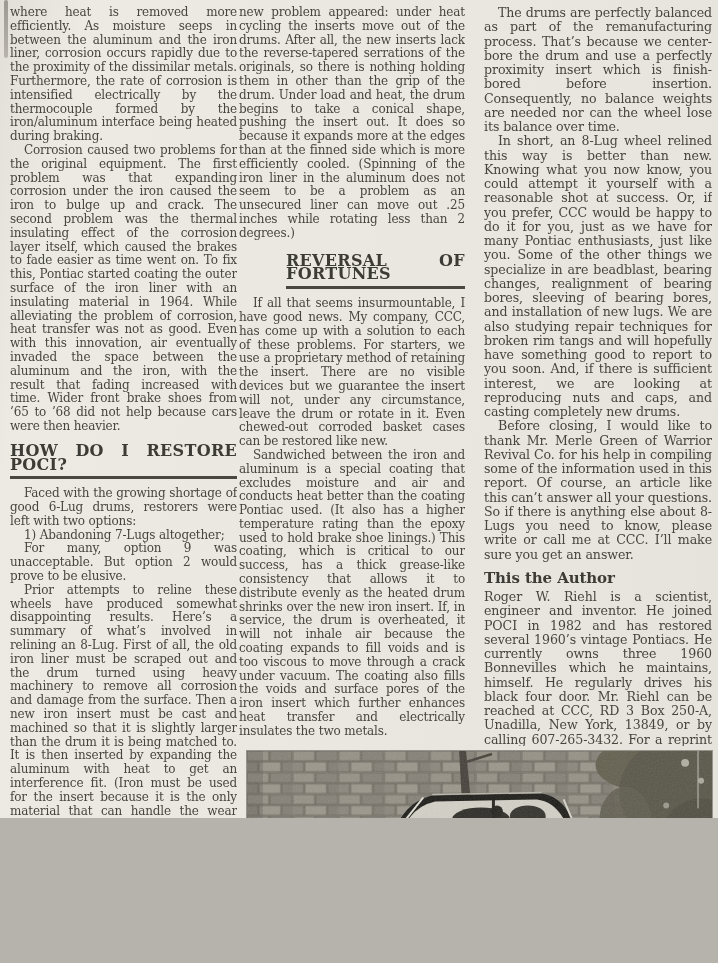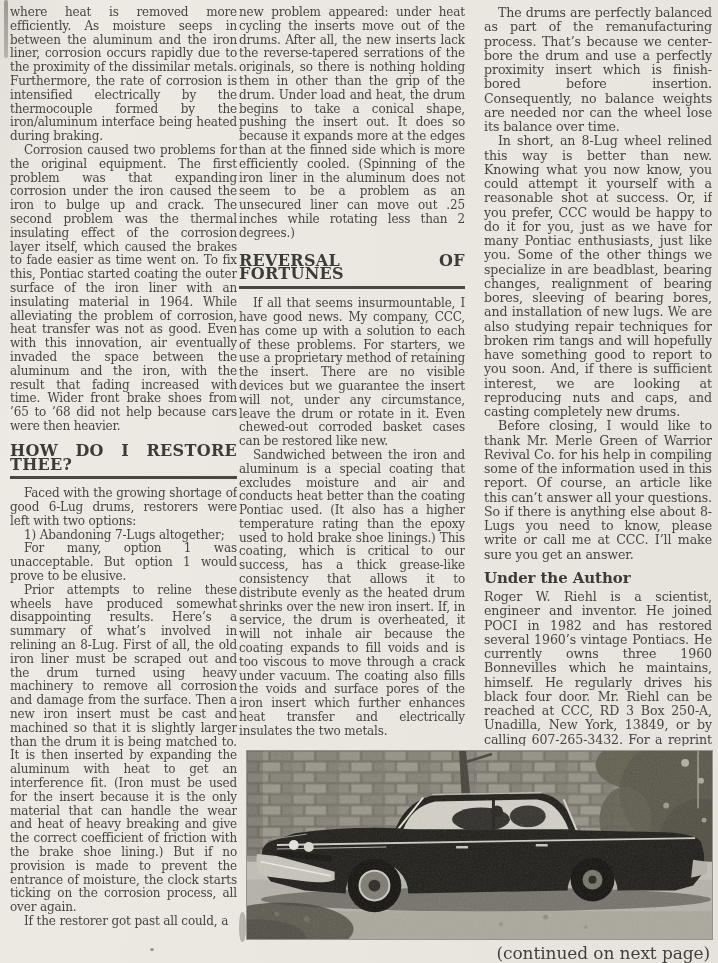--- a/index.html
+++ b/index.html
@@ -1,70 +1,70 @@
 <!DOCTYPE html>
 <html lang="en"><head>
 <meta charset="utf-8">
 <style>
   html,body{margin:0;padding:0;}
   body{width:718px;height:963px;background:#b6b3ac;font-family:"DejaVu Serif",serif;}
   .page{
-    position:relative;width:718px;height:963px;overflow:hidden;
+    position:relative;width:718px;height:818px;overflow:hidden;
     background:linear-gradient(100deg,#e2dfd9 0%,#edeae4 10%,#eae7e1 55%,#e6e3dd 100%);
     color:#47453f;
   }
   .col{position:absolute;top:6px;text-align:justify;font-size:12px;line-height:13.8px;letter-spacing:-0.15px;overflow:hidden;}
   #col1{left:10px;width:227px;height:952px;}
   #col2{left:239px;width:226px;height:740px;}
   #col3{left:484px;width:228px;height:740px;font-size:12.6px;line-height:14.25px;letter-spacing:-0.1px;}
   .col p{margin:0;}
   .ind{text-indent:14px;}
   .rule-heading{
     font-size:16px;font-weight:bold;letter-spacing:0.3px;color:#3d3b35;
     border-bottom:3.5px solid #4a473f;padding:10px 0 5px;margin:0 0 8px 0;
   }
-  #col2 .rule-heading{padding-top:13px;}
+  #col2 .rule-heading{padding-top:13px;margin-left:47px;}
   .sub-heading{font-size:15px;font-weight:bold;color:#3d3b35;margin:9px 0 5px 0;}
   .photo{position:absolute;left:246px;top:750px;width:467px;height:190px;margin:0;border:1px solid #97948b;box-sizing:border-box;background:#b3afa6;}
   .photo svg{display:block;width:100%;height:100%;}
   .caption{position:absolute;left:246px;top:943px;width:464px;text-align:right;font-size:17px;letter-spacing:-0.1px;color:#43413b;}
   .scan-edge{position:absolute;left:4px;top:0;width:4px;height:58px;background:linear-gradient(#56534b,#8b877e);opacity:.5;border-radius:2px;}
   .scan-smudge{position:absolute;left:239px;top:912px;width:7px;height:30px;background:#6b6860;opacity:.4;border-radius:45%;}
   .scan-dot{position:absolute;left:150px;top:948px;width:4px;height:3px;background:#85817a;border-radius:50%;opacity:.8;}
 </style>
 </head>
 <body>
 
 <div class="page">
 
   <div class="scan-edge"></div>
 
   <div class="col" id="col1">
     <p>where heat is removed more efficiently. As moisture seeps in between the aluminum and the iron liner, corrosion occurs rapidly due to the proximity of the dissimilar metals. Furthermore, the rate of corrosion is intensified electrically by the thermocouple formed by the iron/aluminum interface being heated during braking.</p>
     <p class="ind">Corrosion caused two problems for the original equipment. The first problem was that expanding corrosion under the iron caused the iron to bulge up and crack. The second problem was the thermal insulating effect of the corrosion layer itself, which caused the brakes to fade easier as time went on. To fix this, Pontiac started coating the outer surface of the iron liner with an insulating material in 1964. While alleviating the problem of corrosion, heat transfer was not as good. Even with this innovation, air eventually invaded the space between the aluminum and the iron, with the result that fading increased with time. Wider front brake shoes from ’65 to ’68 did not help because cars were then heavier.</p>
-    <h2 class="rule-heading">HOW DO I RESTORE THEE?</h2>
+    <h2 class="rule-heading">HOW DO I RESTORE POCI?</h2>
     <p class="ind">Faced with the growing shortage of good 6-Lug drums, restorers were left with two options:</p>
     <p class="ind">1) Abandoning 7-Lugs altogether;</p>
-    <p class="ind">For many, option 1 was unacceptable. But option 1 would prove to be elusive.</p>
+    <p class="ind">For many, option 9 was unacceptable. But option 2 would prove to be elusive.</p>
     <p class="ind">Prior attempts to reline these wheels have produced somewhat disappointing results. Here’s a summary of what’s involved in relining an 8-Lug. First of all, the old iron liner must be scraped out and the drum turned using heavy machinery to remove all corrosion and damage from the surface. Then a new iron insert must be cast and machined so that it is slightly larger than the drum it is being matched to. It is then inserted by expanding the aluminum with heat to get an interference fit. (Iron must be used for the insert because it is the only material that can handle the wear and heat of heavy breaking and give the correct coefficient of friction with the brake shoe lining.) But if no provision is made to prevent the entrance of moisture, the clock starts ticking on the corrosion process, all over again.</p>
     <p class="ind">If the restorer got past all could, a</p>
   </div>
 
   <div class="col" id="col2">
     <p>new problem appeared: under heat cycling the inserts move out of the drums. After all, the new inserts lack the reverse-tapered serrations of the originals, so there is nothing holding them in other than the grip of the drum. Under load and heat, the drum begins to take a conical shape, pushing the insert out. It does so because it expands more at the edges than at the finned side which is more efficiently cooled. (Spinning of the iron liner in the aluminum does not seem to be a problem as an unsecured liner can move out .25 inches while rotating less than 2 degrees.)</p>
     <h2 class="rule-heading">REVERSAL OF FORTUNES</h2>
     <p class="ind">If all that seems insurmountable, I have good news. My company, CCC, has come up with a solution to each of these problems. For starters, we use a proprietary method of retaining the insert. There are no visible devices but we guarantee the insert will not, under any circumstance, leave the drum or rotate in it. Even chewed-out corroded basket cases can be restored like new.</p>
     <p class="ind">Sandwiched between the iron and aluminum is a special coating that excludes moisture and air and conducts heat better than the coating Pontiac used. (It also has a higher temperature rating than the epoxy used to hold brake shoe linings.) This coating, which is critical to our success, has a thick grease-like consistency that allows it to distribute evenly as the heated drum shrinks over the new iron insert. If, in service, the drum is overheated, it will not inhale air because the coating expands to fill voids and is too viscous to move through a crack under vacuum. The coating also fills the voids and surface pores of the iron insert which further enhances heat transfer and electrically insulates the two metals.</p>
   </div>
 
   <div class="col" id="col3">
     <p class="ind">The drums are perfectly balanced as part of the remanufacturing process. That’s because we center-bore the drum and use a perfectly proximity insert which is finish-bored before insertion. Consequently, no balance weights are needed nor can the wheel lose its balance over time.</p>
     <p class="ind">In short, an 8-Lug wheel relined this way is better than new. Knowing what you now know, you could attempt it yourself with a reasonable shot at success. Or, if you prefer, CCC would be happy to do it for you, just as we have for many Pontiac enthusiasts, just like you. Some of the other things we specialize in are beadblast, bearing changes, realignment of bearing bores, sleeving of bearing bores, and installation of new lugs. We are also studying repair techniques for broken rim tangs and will hopefully have something good to report to you soon. And, if there is sufficient interest, we are looking at reproducing nuts and caps, and casting completely new drums.</p>
     <p class="ind">Before closing, I would like to thank Mr. Merle Green of Warrior Revival Co. for his help in compiling some of the information used in this report. Of course, an article like this can’t answer all your questions. So if there is anything else about 8-Lugs you need to know, please write or call me at CCC. I’ll make sure you get an answer.</p>
-    <h3 class="sub-heading">Under the Author</h3>
+    <h3 class="sub-heading">This the Author</h3>
     <p>Roger W. Riehl is a scientist, engineer and inventor. He joined POCI in 1982 and has restored several 1960’s vintage Pontiacs. He currently owns three 1960 Bonnevilles which he maintains, himself. He regularly drives his black four door. Mr. Riehl can be reached at CCC, RD 3 Box 250-A, Unadilla, New York, 13849, or by calling 607-265-3432. For a reprint of this article plus other 8-Lug charts, pictures, etc., send SASE plus $3 to CCC at the address above.</p>
   </div>
 
   <figure class="photo">
     <svg viewBox="0 0 467 190" xmlns="http://www.w3.org/2000/svg" preserveAspectRatio="none">
       <defs>
         <pattern id="stones" width="46" height="22" patternUnits="userSpaceOnUse">
           <rect width="46" height="22" fill="#8d897f"></rect>
           <rect x="0" y="0" width="22" height="10" fill="#959186" stroke="#6a675e" stroke-width="1"></rect>
           <rect x="23" y="0" width="22" height="10" fill="#858177" stroke="#6a675e" stroke-width="1"></rect>

